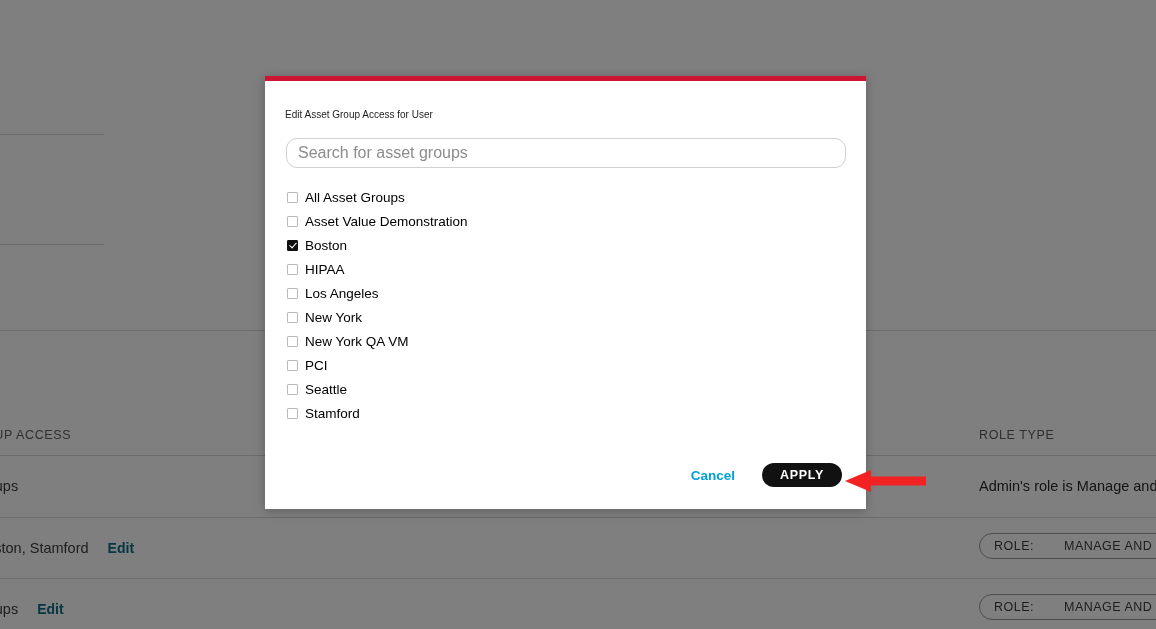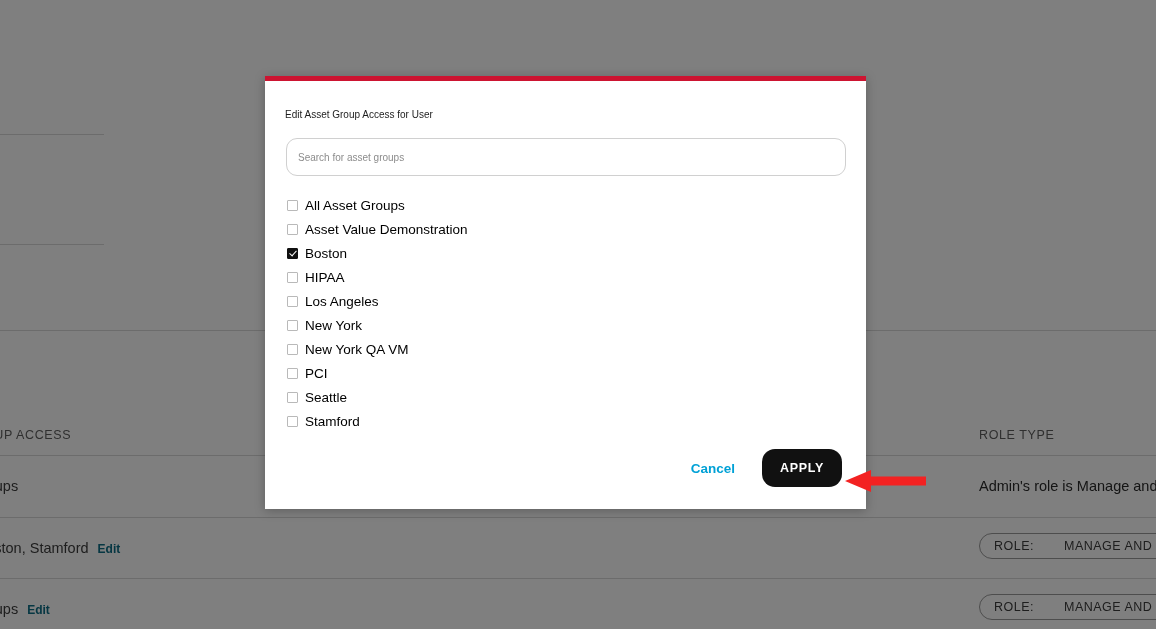--- a/index.html
+++ b/index.html
@@ -65,22 +65,22 @@
     position: absolute;
     left: 979px;
     top: 22px;
     font-size: 14.5px;
     color: #2b2b2b;
     white-space: nowrap;
   }
   .edit-link {
     color: #0d6e86;
     font-weight: bold;
-    font-size: 12px;
-    margin-left: 5px;
+    font-size: 14px;
+    margin-left: 15px;
   }
   .role-pill {
     position: absolute;
     left: 979px;
     top: 15px;
     border: 1px solid #9a9a9a;
     border-radius: 13px;
     height: 24px;
     line-height: 24px;
     padding: 0 14px;
@@ -119,28 +119,28 @@
     font-size: 10px;
     color: #1d1d1d;
     padding-top: 28px;
     padding-left: 1px;
   }
 
   #search-input {
     display: block;
     box-sizing: border-box;
     width: 560px;
-    height: 38px;
+    height: 30px;
     margin-top: 18px;
     margin-left: 2px;
     border: 1px solid #d0d0d0;
     border-radius: 11px;
     padding: 0 11px;
     font-family: "Liberation Sans", sans-serif;
-    font-size: 10px;
+    font-size: 16px;
     color: #2b2b2b;
     outline: none;
     background: #fff;
   }
   #search-input::placeholder { color: #8c8c8c; }
 
   #asset-group-list {
     margin-top: 17px;
     margin-left: 3px;
   }
@@ -197,21 +197,21 @@
     color: #00a1d6;
     cursor: pointer;
     padding: 0;
     margin-right: 27px;
   }
   #apply-button {
     background: #111111;
     color: #ffffff;
     border: none;
     border-radius: 13px;
-    height: 38px;
+    height: 24px;
     padding: 0 18px;
     font-family: "Liberation Sans", sans-serif;
     font-size: 12.5px;
     font-weight: bold;
     letter-spacing: 0.7px;
     cursor: pointer;
   }
 
   
   #annotation-arrow {

